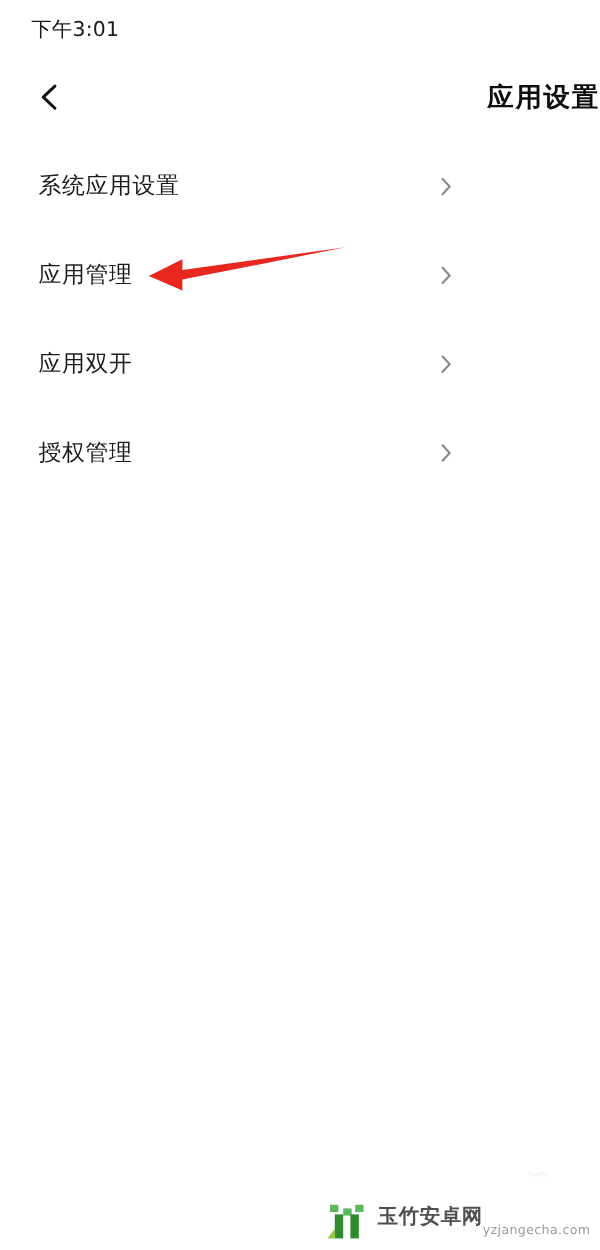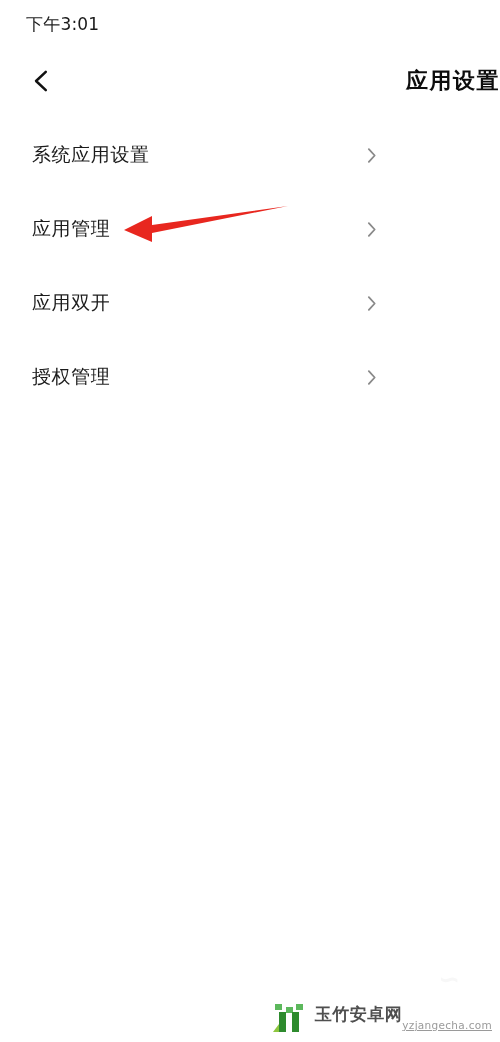--- a/index.html
+++ b/index.html
@@ -187,21 +187,20 @@
     font-size: 17px;
     font-weight: 700;
     color: #4f4f4f;
     letter-spacing: 0.5px;
   }
   .wm-url {
     font-size: 10.5px;
     color: #9a9a9a;
     letter-spacing: 0.3px;
     margin-top: 14px;
-    text-decoration: underline;
   }
   .wm-ghost {
     position: absolute;
     right: 42px;
     bottom: 48px;
     font-size: 26px;
     color: #f7f7f7;
     font-weight: 700;
     letter-spacing: -2px;
   }

